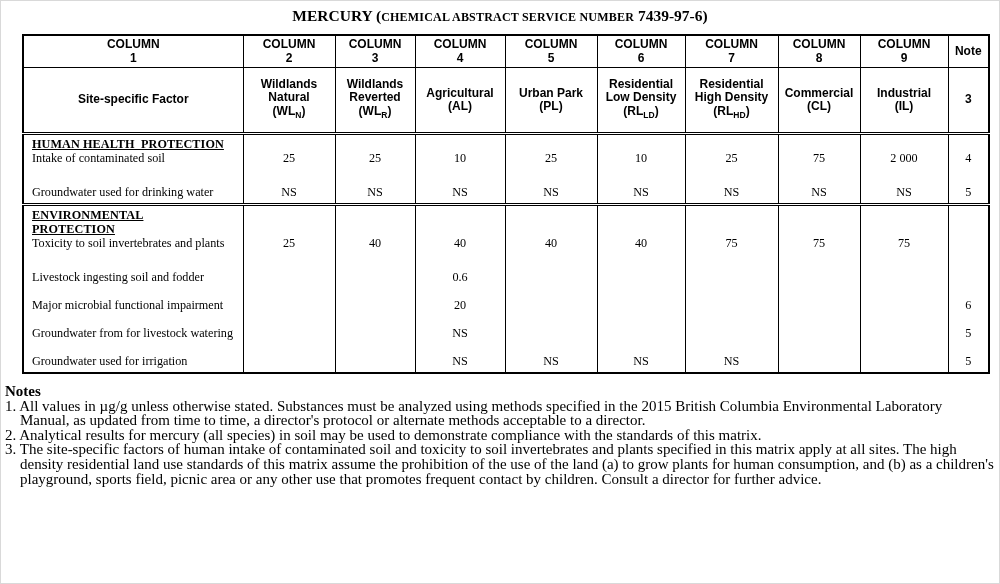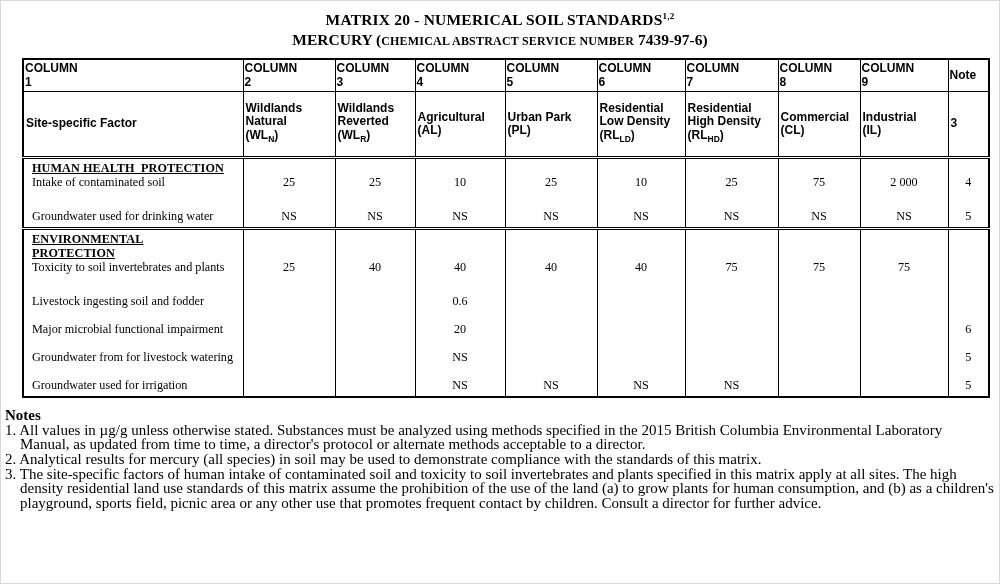--- a/index.html
+++ b/index.html
@@ -33,21 +33,21 @@
     border: 2px solid #000;
   }
   table.matrix th, table.matrix td {
     border-left: 1px solid #000;
     border-right: 1px solid #000;
   }
   thead th {
     font-family: "Liberation Sans", sans-serif;
     font-weight: bold;
     font-size: 12px;
-    text-align: left;
+    text-align: center;
     vertical-align: middle;
     line-height: 13.5px;
     background: #fff;
   }
   tr.hdr-cols th { height: 30px; border-bottom: 1px solid #000; padding: 2px 1px; }
   tr.hdr-names th { height: 66px; border-bottom: 3px double #000; padding: 3px 2px; }
   .abbr sub { font-size: 8.5px; }
 
   tbody td {
     font-size: 12.2px;
@@ -62,21 +62,20 @@
 
   
   .notes { margin: 10px 6px 0 5px; font-size: 15px; line-height: 14.6px; }
   .notes-heading { font-weight: bold; }
   .note-item { padding-left: 15px; text-indent: -15px; }
 </style>
 </head>
 <body>
 
 <div class="title-block">
-  <div class="title-line1"><span>MATRIX 20 - NUMERICAL SOIL STANDARDS</span><sup>1,2</sup></div>
   <div class="title-line2"><span>MERCURY (</span><span class="caps">CHEMICAL ABSTRACT SERVICE NUMBER</span><span> 7439-97-6)</span></div>
 </div>
 
 <table class="matrix">
   <colgroup>
     <col style="width:220px">
       <col style="width:92px">
       <col style="width:80px">
       <col style="width:90px">
       <col style="width:92px">

